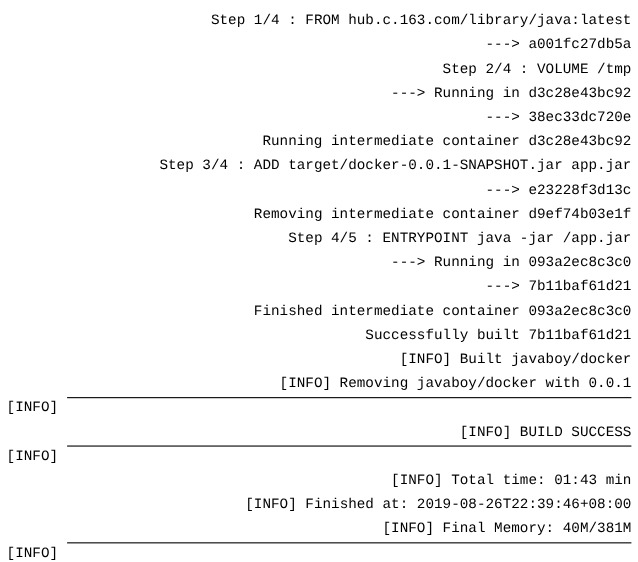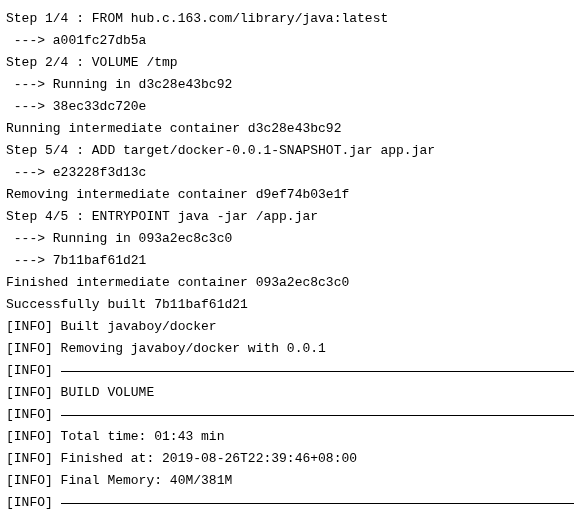--- a/index.html
+++ b/index.html
@@ -8,60 +8,60 @@
       font-family: "Courier New", Courier, monospace;
       font-size: 13px;
       line-height: 22px;
       background: #ffffff;
       color: #000000;
       width: 580px;
       box-sizing: border-box;
     }
     .line {
       white-space: pre;
+      text-align: right;
     }
     .hr-line {
       display: flex;
-      align-items: center;
     }
     .hr-line .prefix {
       white-space: pre;
     }
     .hr-line .rule {
       flex: 1 1 auto;
       border-top: 1px solid #000;
       margin-top: 1px;
     }
   </style>
 </head>
 <body>
 
 <div class="line">Step 1/4 : FROM hub.c.163.com/library/java:latest</div>
 <div class="line"> ---&gt; a001fc27db5a</div>
 <div class="line">Step 2/4 : VOLUME /tmp</div>
 <div class="line"> ---&gt; Running in d3c28e43bc92</div>
 <div class="line"> ---&gt; 38ec33dc720e</div>
 <div class="line">Running intermediate container d3c28e43bc92</div>
-<div class="line">Step 5/4 : ADD target/docker-0.0.1-SNAPSHOT.jar app.jar</div>
+<div class="line">Step 3/4 : ADD target/docker-0.0.1-SNAPSHOT.jar app.jar</div>
 <div class="line"> ---&gt; e23228f3d13c</div>
 <div class="line">Removing intermediate container d9ef74b03e1f</div>
 <div class="line">Step 4/5 : ENTRYPOINT java -jar /app.jar</div>
 <div class="line"> ---&gt; Running in 093a2ec8c3c0</div>
 <div class="line"> ---&gt; 7b11baf61d21</div>
 <div class="line">Finished intermediate container 093a2ec8c3c0</div>
 <div class="line">Successfully built 7b11baf61d21</div>
 <div class="line">[INFO] Built javaboy/docker</div>
 <div class="line">[INFO] Removing javaboy/docker with 0.0.1</div>
 
 <div class="hr-line">
   <span class="prefix">[INFO] </span>
   <span class="rule"></span>
 </div>
 
-<div class="line">[INFO] BUILD VOLUME</div>
+<div class="line">[INFO] BUILD SUCCESS</div>
 
 <div class="hr-line">
   <span class="prefix">[INFO] </span>
   <span class="rule"></span>
 </div>
 
 <div class="line">[INFO] Total time: 01:43 min</div>
 <div class="line">[INFO] Finished at: 2019-08-26T22:39:46+08:00</div>
 <div class="line">[INFO] Final Memory: 40M/381M</div>
 

